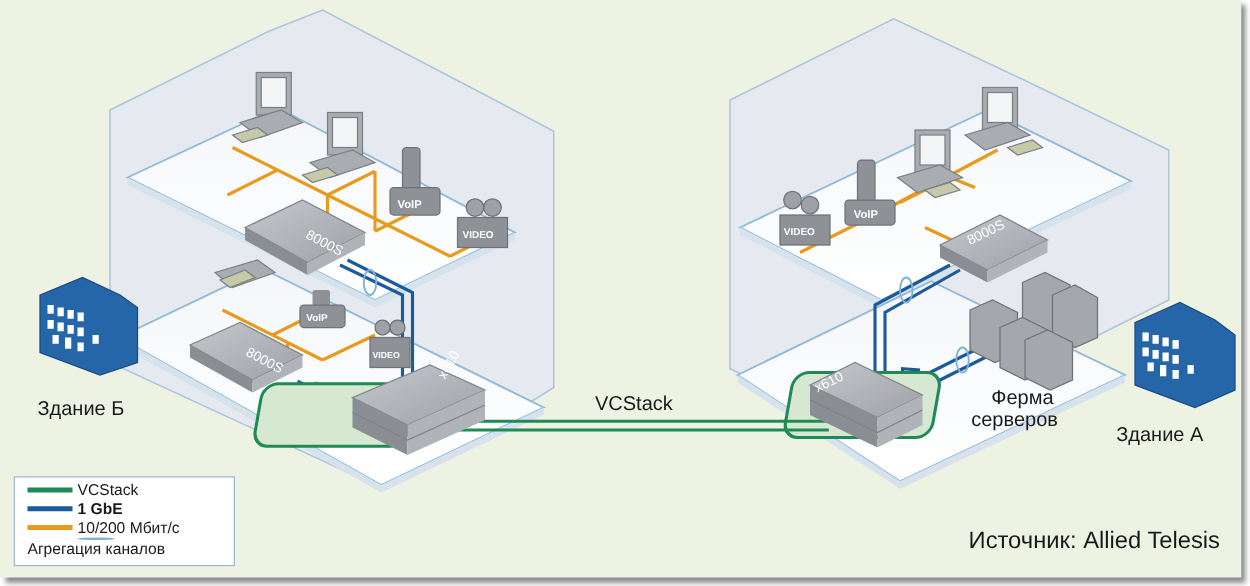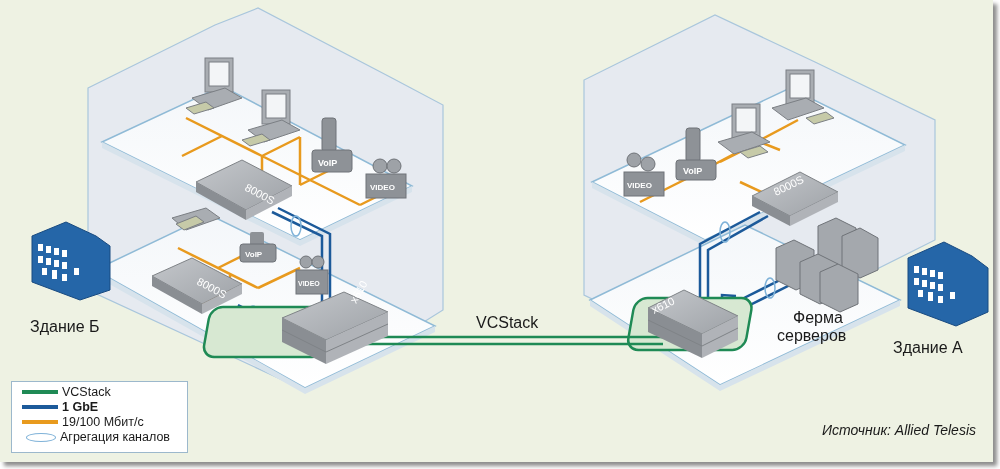--- a/index.html
+++ b/index.html
@@ -4,21 +4,21 @@
 <style>
   html, body { margin: 0; padding: 0; }
   body { width: 1000px; height: 469px; background: #ffffff; overflow: hidden; font-family: "Liberation Sans", sans-serif; }
   .canvas { position: absolute; left: 0; top: 0; width: 993px; height: 462px; background: #eef2e3; box-shadow: 4px 4px 4px rgba(0,0,0,0.45); }
   svg { position: absolute; left: 0; top: 0; }
   .lbl { font-family: "Liberation Sans", sans-serif; fill: #1a1a1a; }
   .legend-box { position: absolute; left: 11px; top: 381px; width: 175px; height: 70px; background: #ffffff; border: 1px solid #9cb8cc; }
   .legend-row { position: absolute; left: 10px; height: 14px; display: flex; align-items: center; font-size: 12.5px; color: #1a1a1a; }
   .legend-row .sw { width: 36px; height: 4px; margin-right: 4px; }
   .legend-row .ring { width: 30px; height: 9px; margin: 0 4px 0 4px; border: 1px solid #7fb2d8; border-radius: 50%; box-sizing: border-box; }
-  .source { position: absolute; right: 24px; top: 422px; font-size: 14px; font-style: italic; color: #1a1a1a; }
+  .source { position: absolute; right: 24px; top: 422px; font-size: 19px; color: #1a1a1a; }
 </style>
 </head>
 <body>
 
 <div class="canvas"></div>
 
 <svg width="1000" height="469" viewBox="0 0 1000 469">
   <defs>
     <linearGradient id="floorGrad" x1="0" y1="0" x2="0" y2="1">
       <stop offset="0" stop-color="#f4f7fa"></stop>
@@ -227,21 +227,21 @@
   <div class="legend-row" style="top:3px;">
     <span class="sw" style="background:#1f8a55;"></span>
     <span>VCStack</span>
   </div>
   <div class="legend-row" style="top:18px;font-weight:bold;">
     <span class="sw" style="background:#1c5a9a;"></span>
     <span>1 GbE</span>
   </div>
   <div class="legend-row" style="top:33px;">
     <span class="sw" style="background:#e89a1e;"></span>
-    <span>19/100 Мбит/с</span>
-  </div>
-  <div class="legend-row" style="top:48px;">
+    <span>10/200 Мбит/с</span>
+  </div>
+  <div class="legend-row" style="top:48px;flex-direction:column;">
     <span class="ring"></span>
     <span>Агрегация каналов</span>
   </div>
 </div>
 
 <div class="source">Источник: Allied Telesis</div>
 
 </body></html>

